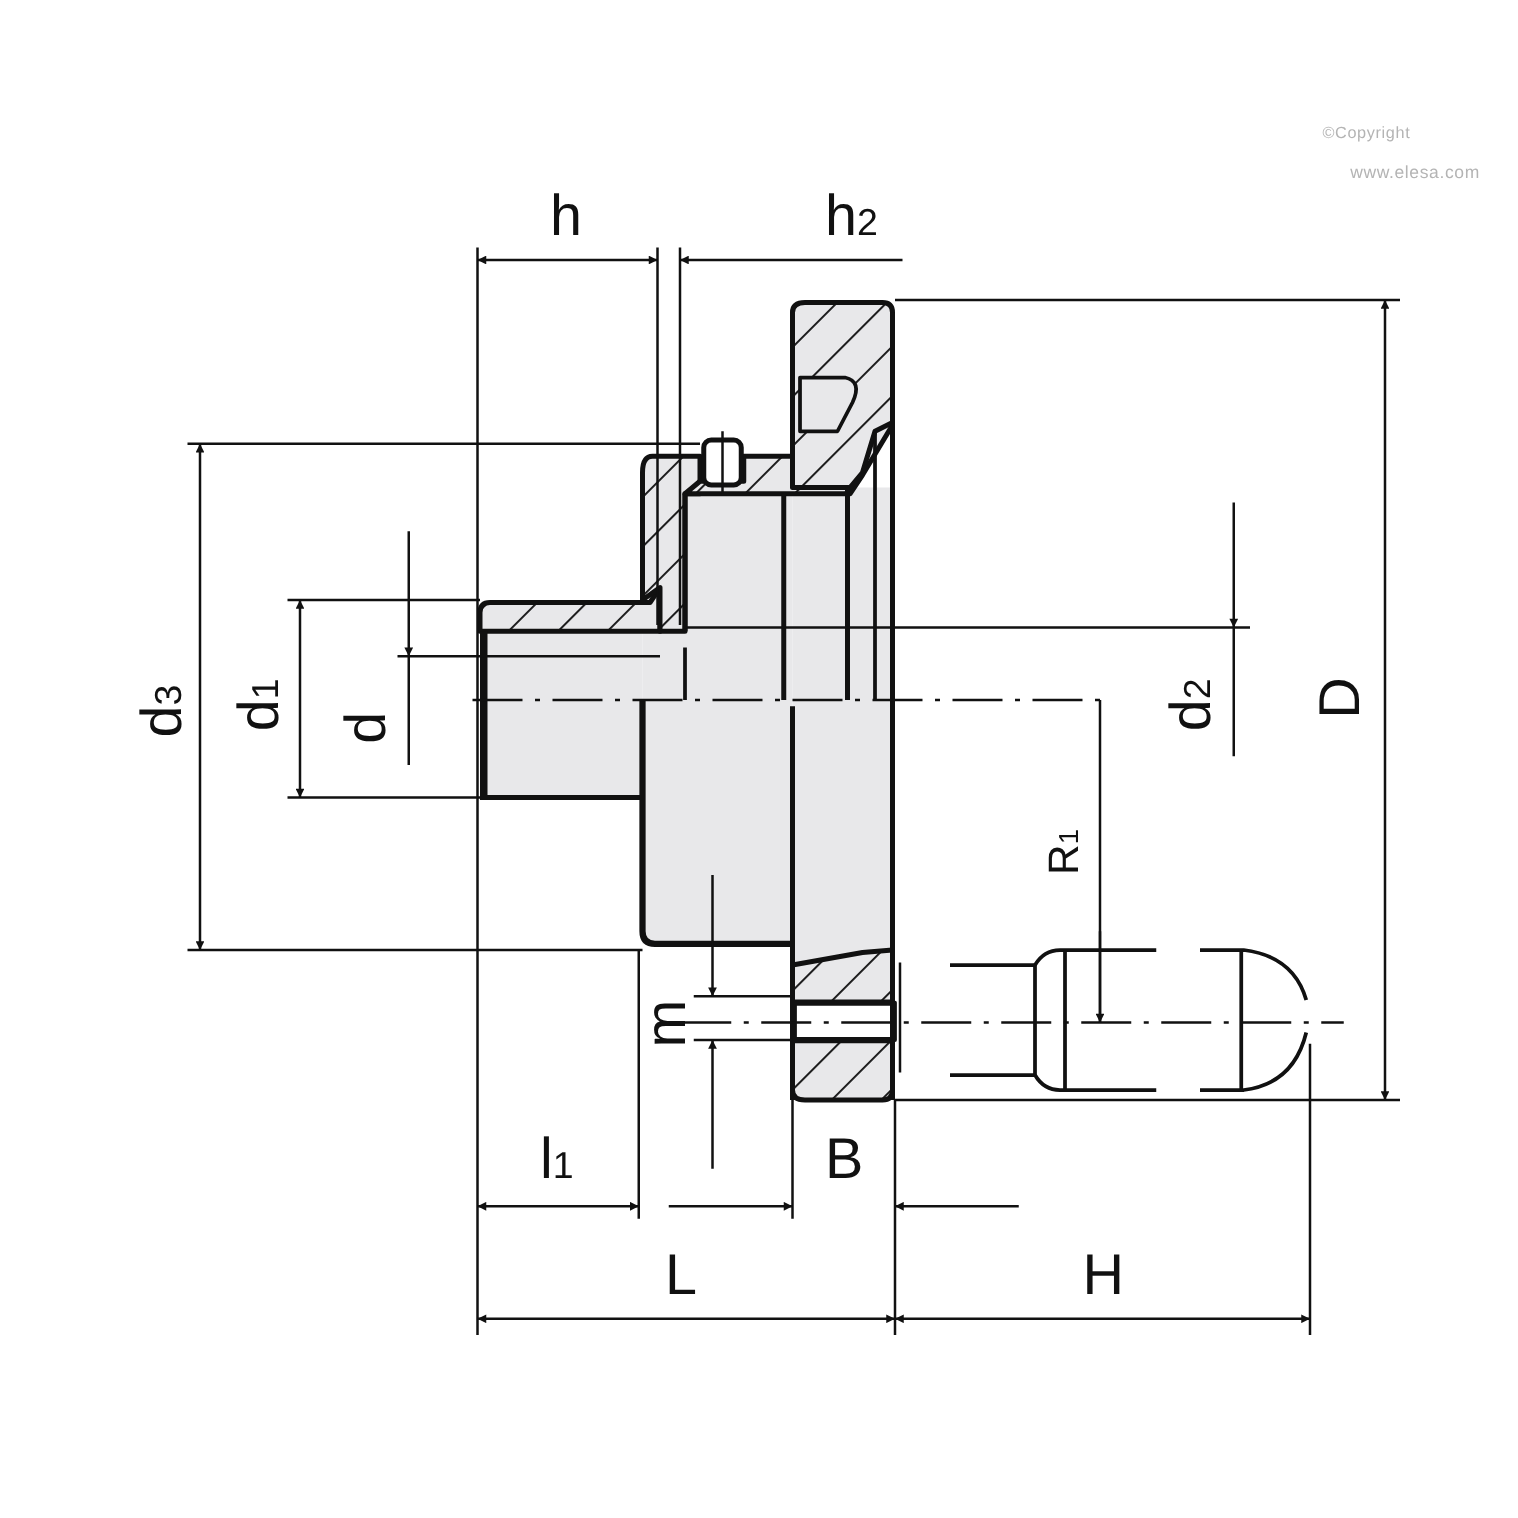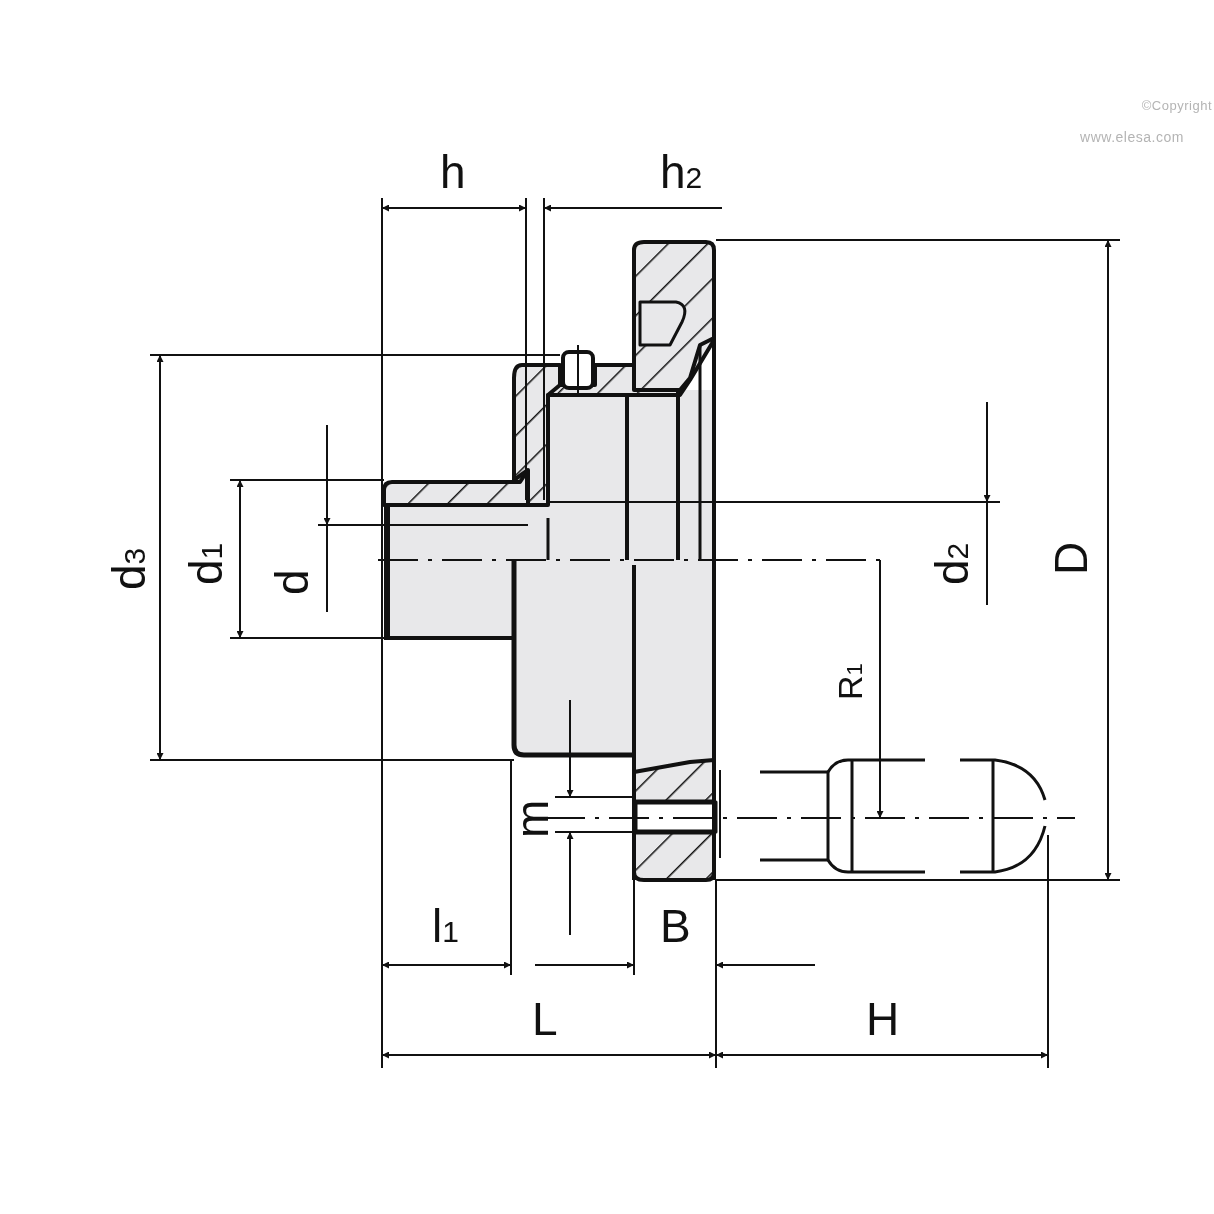--- a/index.html
+++ b/index.html
@@ -3,21 +3,21 @@
   <meta charset="utf-8">
   <style>
     html, body { margin: 0; padding: 0; background: #ffffff; }
     body { width: 1214px; height: 1214px; position: relative; overflow: hidden; }
     #drawing { position: absolute; left: 0; top: 0; width: 1214px; height: 1214px; }
     .dim-label { font-family: "Liberation Sans", sans-serif; fill: #111111; }
     .lbl-big { font-size: 46px; }
     .lbl-sub { font-size: 30px; }
     .watermark { position: absolute; left: 1052px; top: 98px; width: 160px; text-align: center;
       font-family: "Liberation Sans", sans-serif; color: #b4b4b4; }
-    .wm-copy { font-size: 13px; letter-spacing: 0.5px; text-align: right; padding-left: 6px; }
+    .wm-copy { font-size: 13px; letter-spacing: 0.5px; text-align: left; padding-left: 6px; }
     .wm-logo { font-size: 50px; font-weight: bold; line-height: 44px; letter-spacing: -2px; color: #b8b8b8; }
     .wm-url { font-size: 14px; letter-spacing: 0.5px; margin-top: 16px; }
   </style>
 </head>
 <body>
 
 <svg id="drawing" viewBox="0 0 1214 1214" xmlns="http://www.w3.org/2000/svg">
   <defs>
     <pattern id="hatch" patternUnits="userSpaceOnUse" width="28" height="28" patternTransform="rotate(45)">
       <rect width="28" height="28" fill="#e8e8ea"></rect>

